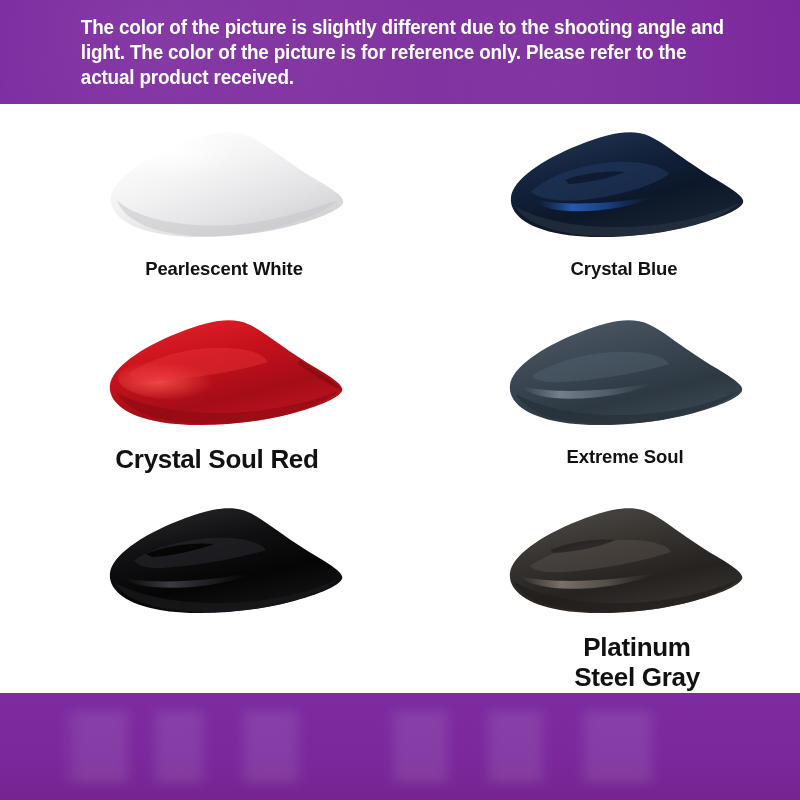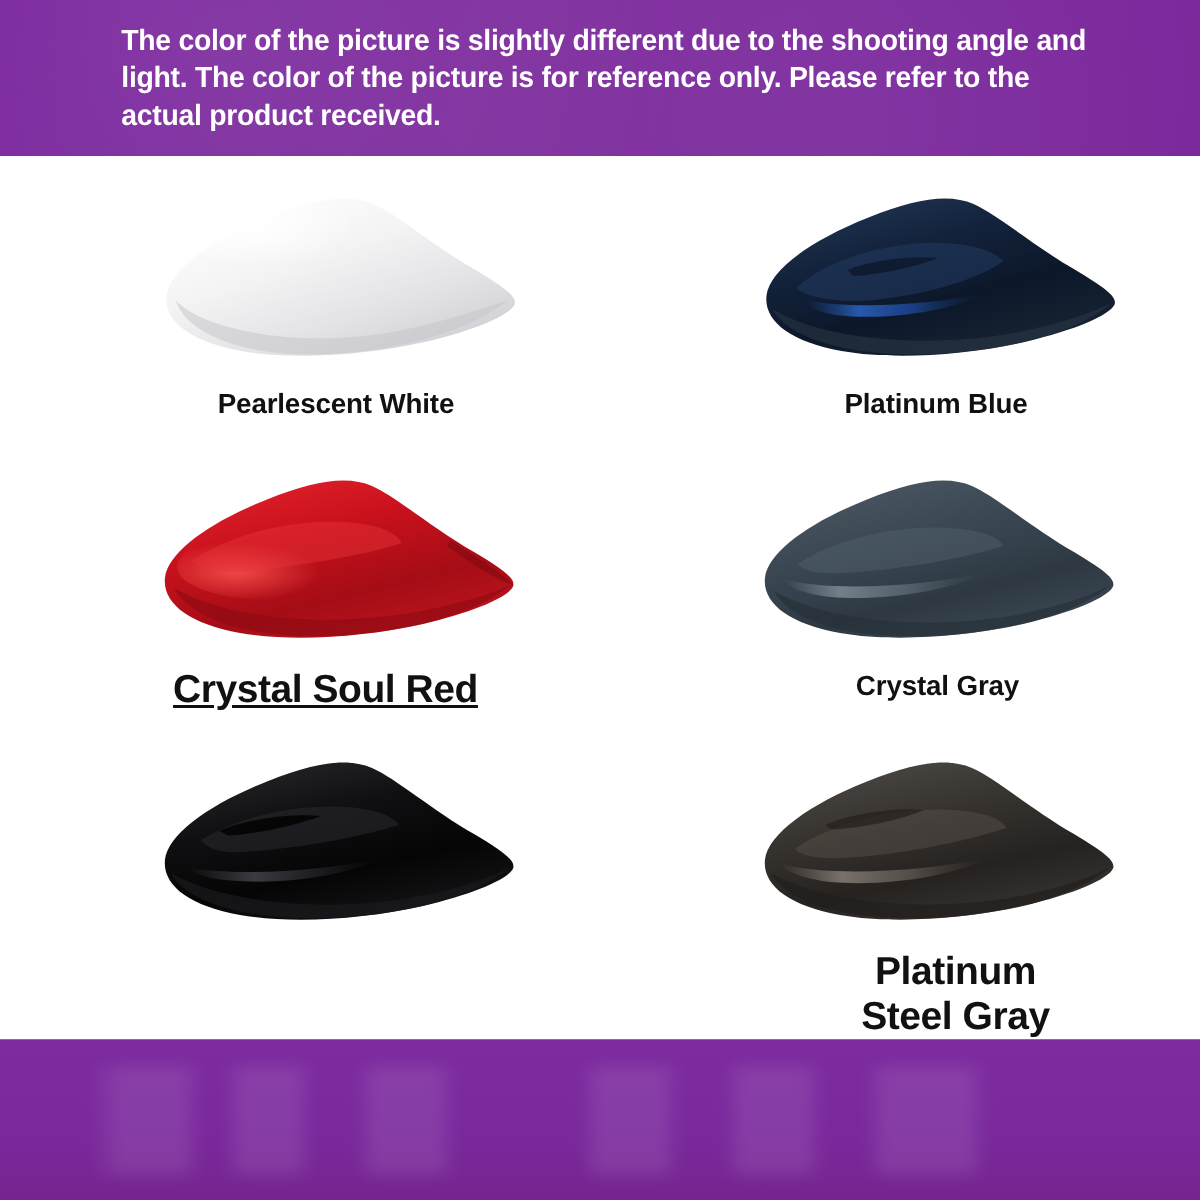--- a/index.html
+++ b/index.html
@@ -108,21 +108,21 @@
   .label-lg  { font-size:26px;   letter-spacing:-0.3px; margin-top:10px; }
 
   
   #cell-pearlescent-white  .mirror-wrap { margin-left:6px; }
   #cell-crystal-blue       .mirror-wrap { margin-left:6px; }
   #cell-crystal-soul-red   .mirror-wrap { margin-left:4px; }
   #cell-extreme-gray       .mirror-wrap { margin-left:4px; }
   #cell-polar-night-black  .mirror-wrap { margin-left:4px; }
   #cell-platinum-steel-gray .mirror-wrap { margin-left:4px; }
 
-  #cell-crystal-soul-red   .swatch-label { margin-left:-14px;text-decoration:underline; }
+  #cell-crystal-soul-red   .swatch-label { margin-left:-14px; }
   #cell-extreme-gray       .swatch-label { margin-left:2px; }
   #cell-polar-night-black  .swatch-label { margin-left:-4px; }
   #cell-platinum-steel-gray .swatch-label { margin-left:26px; text-align:center; }
 </style>
 </head>
 <body>
 
 <div id="page">
 
   <div id="disclaimer-banner">
@@ -171,21 +171,21 @@
               <stop offset="100%" stop-color="#16325F" stop-opacity="0"></stop>
             </linearGradient>
           </defs>
           <path d="M8 83 C10 66 38 46 76 31 C108 18 130 15 146 22 C162 29 186 50 214 66 C234 78 242 84 240 89 C237 96 214 106 180 114 C140 123 92 126 58 120 C24 114 6 100 8 83 Z" fill="url(#g-blue)"></path>
           <path d="M28 78 C44 62 78 50 112 48 C140 47 158 52 166 60 C150 72 116 82 80 86 C56 88 36 85 28 78 Z" fill="#233B63" opacity="0.55"></path>
           <path d="M34 86 C62 92 112 90 152 82 C130 94 86 100 54 96 C42 94 36 91 34 86 Z" fill="url(#sp-blue)"></path>
           <path d="M62 66 C76 60 104 56 122 58 C108 64 84 69 66 70 Z" fill="#0A1424" opacity="0.7"></path>
           <path d="M12 92 C40 110 102 118 160 110 C196 105 224 95 238 88 C218 106 172 120 118 122 C64 124 22 112 12 92 Z" fill="#2A3644" opacity="0.6"></path>
         </svg>
       </div>
-      <div class="swatch-label label-sm">Platinum Blue</div>
+      <div class="swatch-label label-sm">Crystal Blue</div>
     </div>
 
     <div class="swatch-cell" id="cell-crystal-soul-red">
       <div class="mirror-wrap">
         <svg viewBox="0 0 248 132" xmlns="http://www.w3.org/2000/svg">
           <defs>
             <linearGradient id="g-red" x1="0.25" y1="0" x2="0.8" y2="1">
               <stop offset="0%" stop-color="#E0202A"></stop>
               <stop offset="32%" stop-color="#C8111C"></stop>
               <stop offset="68%" stop-color="#A50D16"></stop>
@@ -222,21 +222,21 @@
               <stop offset="62%" stop-color="#8795A2" stop-opacity="0.4"></stop>
               <stop offset="100%" stop-color="#64707C" stop-opacity="0"></stop>
             </linearGradient>
           </defs>
           <path d="M8 83 C10 66 38 46 76 31 C108 18 130 15 146 22 C162 29 186 50 214 66 C234 78 242 84 240 89 C237 96 214 106 180 114 C140 123 92 126 58 120 C24 114 6 100 8 83 Z" fill="url(#g-egray)"></path>
           <path d="M20 84 C48 92 108 90 154 80 C132 92 86 99 52 96 C34 94 24 90 20 84 Z" fill="url(#sp-egray)"></path>
           <path d="M30 74 C54 58 94 48 130 50 C152 51 164 56 167 62 C142 70 98 78 60 80 C42 81 33 78 30 74 Z" fill="#55626E" opacity="0.45"></path>
           <path d="M14 92 C44 110 104 118 162 110 C198 105 226 95 238 88 C218 106 172 120 118 122 C64 124 24 112 14 92 Z" fill="#262F38" opacity="0.65"></path>
         </svg>
       </div>
-      <div class="swatch-label label-sm">Crystal Gray</div>
+      <div class="swatch-label label-sm">Extreme Soul</div>
     </div>
 
     <div class="swatch-cell" id="cell-polar-night-black">
       <div class="mirror-wrap">
         <svg viewBox="0 0 248 132" xmlns="http://www.w3.org/2000/svg">
           <defs>
             <linearGradient id="g-black" x1="0.3" y1="0" x2="0.78" y2="1">
               <stop offset="0%" stop-color="#242428"></stop>
               <stop offset="30%" stop-color="#101012"></stop>
               <stop offset="64%" stop-color="#050506"></stop>

